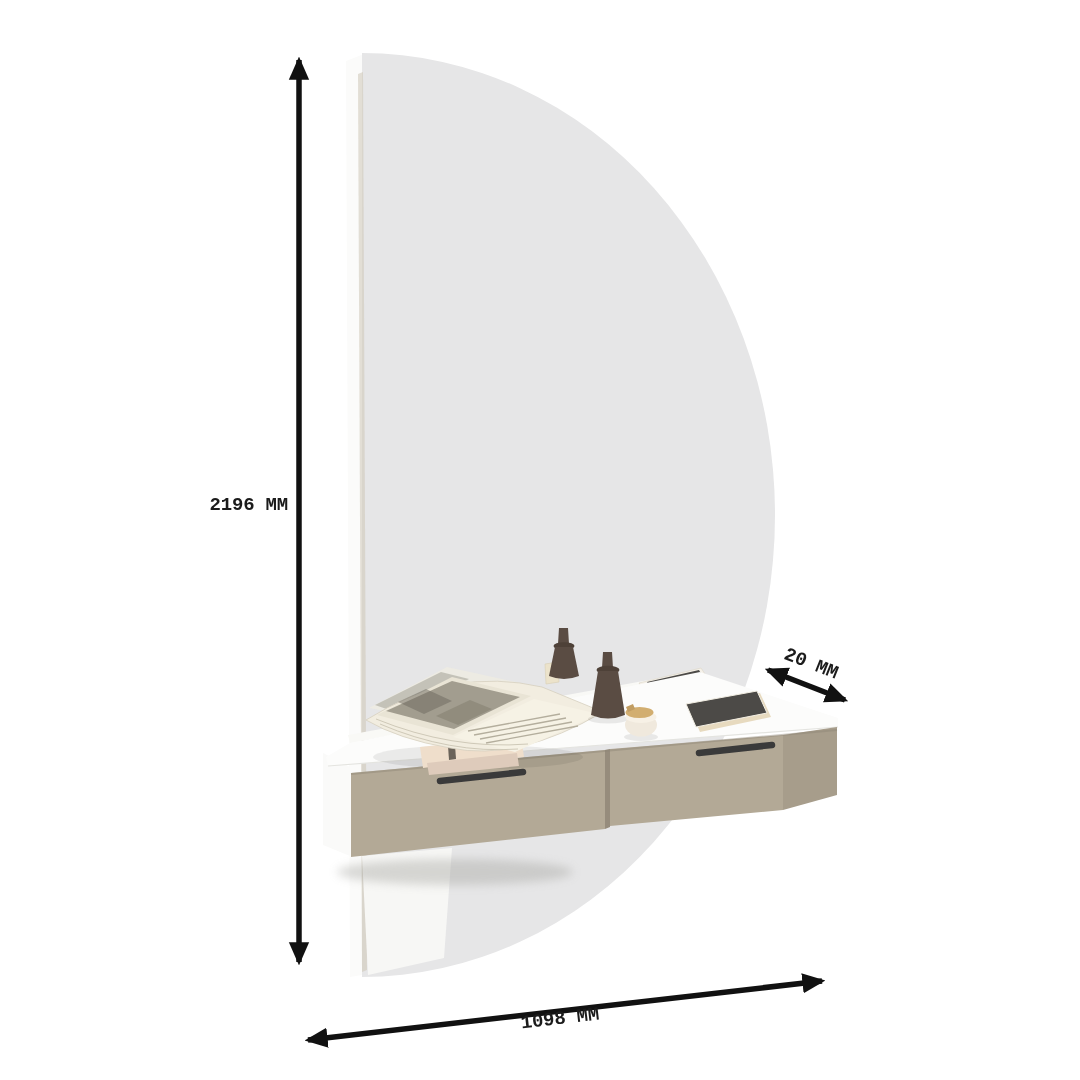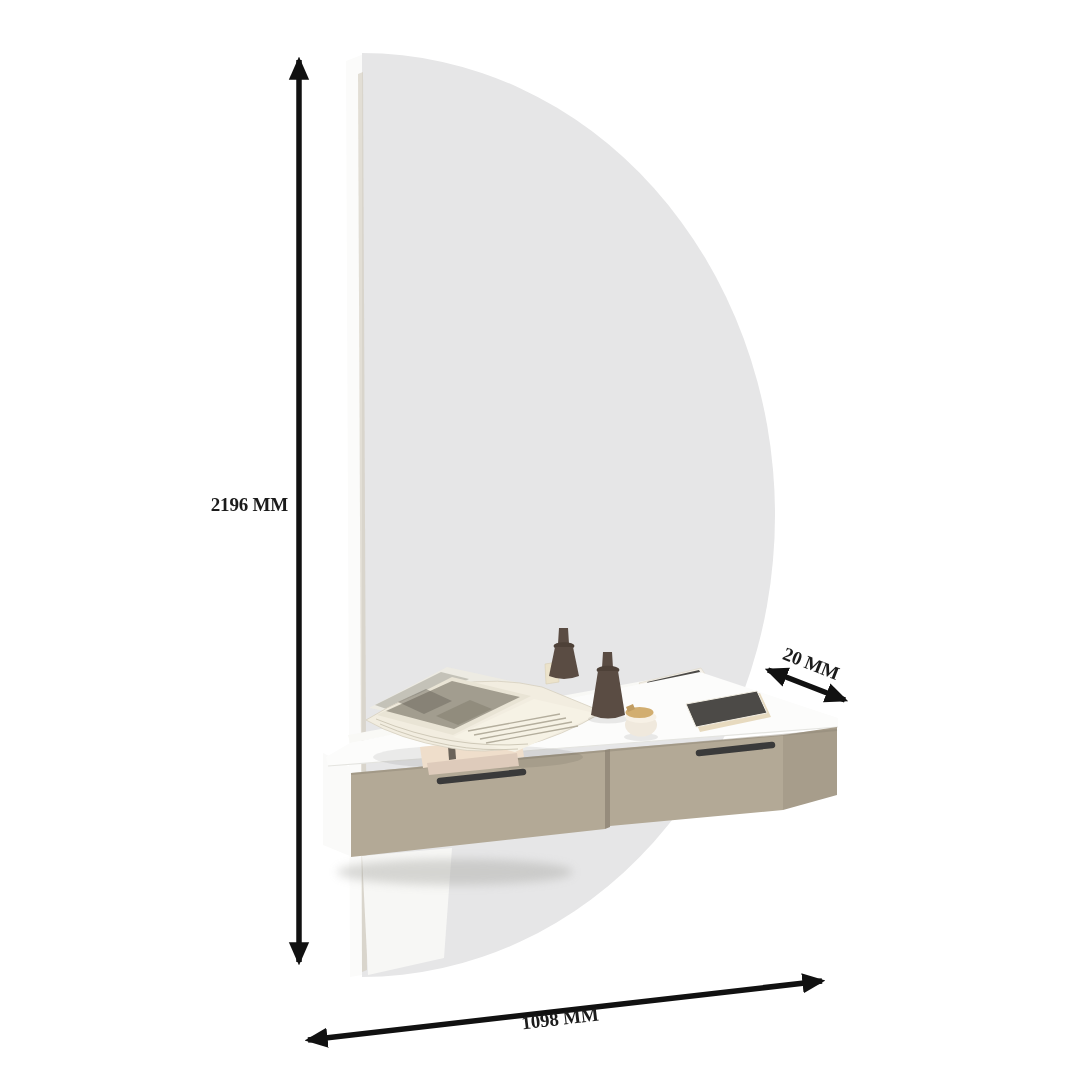--- a/index.html
+++ b/index.html
@@ -1,17 +1,17 @@
 <!DOCTYPE html>
 <html><head>
 <meta charset="utf-8">
 <style>
   html,body{margin:0;padding:0;background:#ffffff;}
   #stage{position:relative;width:1080px;height:1080px;background:#ffffff;overflow:hidden;
-         font-family:Liberation Serif, serif;}
+         font-family:Liberation Mono, monospace;}
   #scene{position:absolute;left:0;top:0;}
   .dim-label{position:absolute;font-weight:700;font-size:19px;letter-spacing:-0.2px;
              color:#1b1b1b;white-space:nowrap;line-height:26px;}
   .dim-label.height{left:168px;top:492px;width:120px;text-align:right;}
   .dim-label.width{left:475px;top:1006px;width:170px;text-align:center;
                    transform:rotate(-6.6deg);}
   .dim-label.depth{left:763px;top:651px;width:96px;text-align:center;
                    transform:rotate(21.5deg);}
 </style>
 </head>

